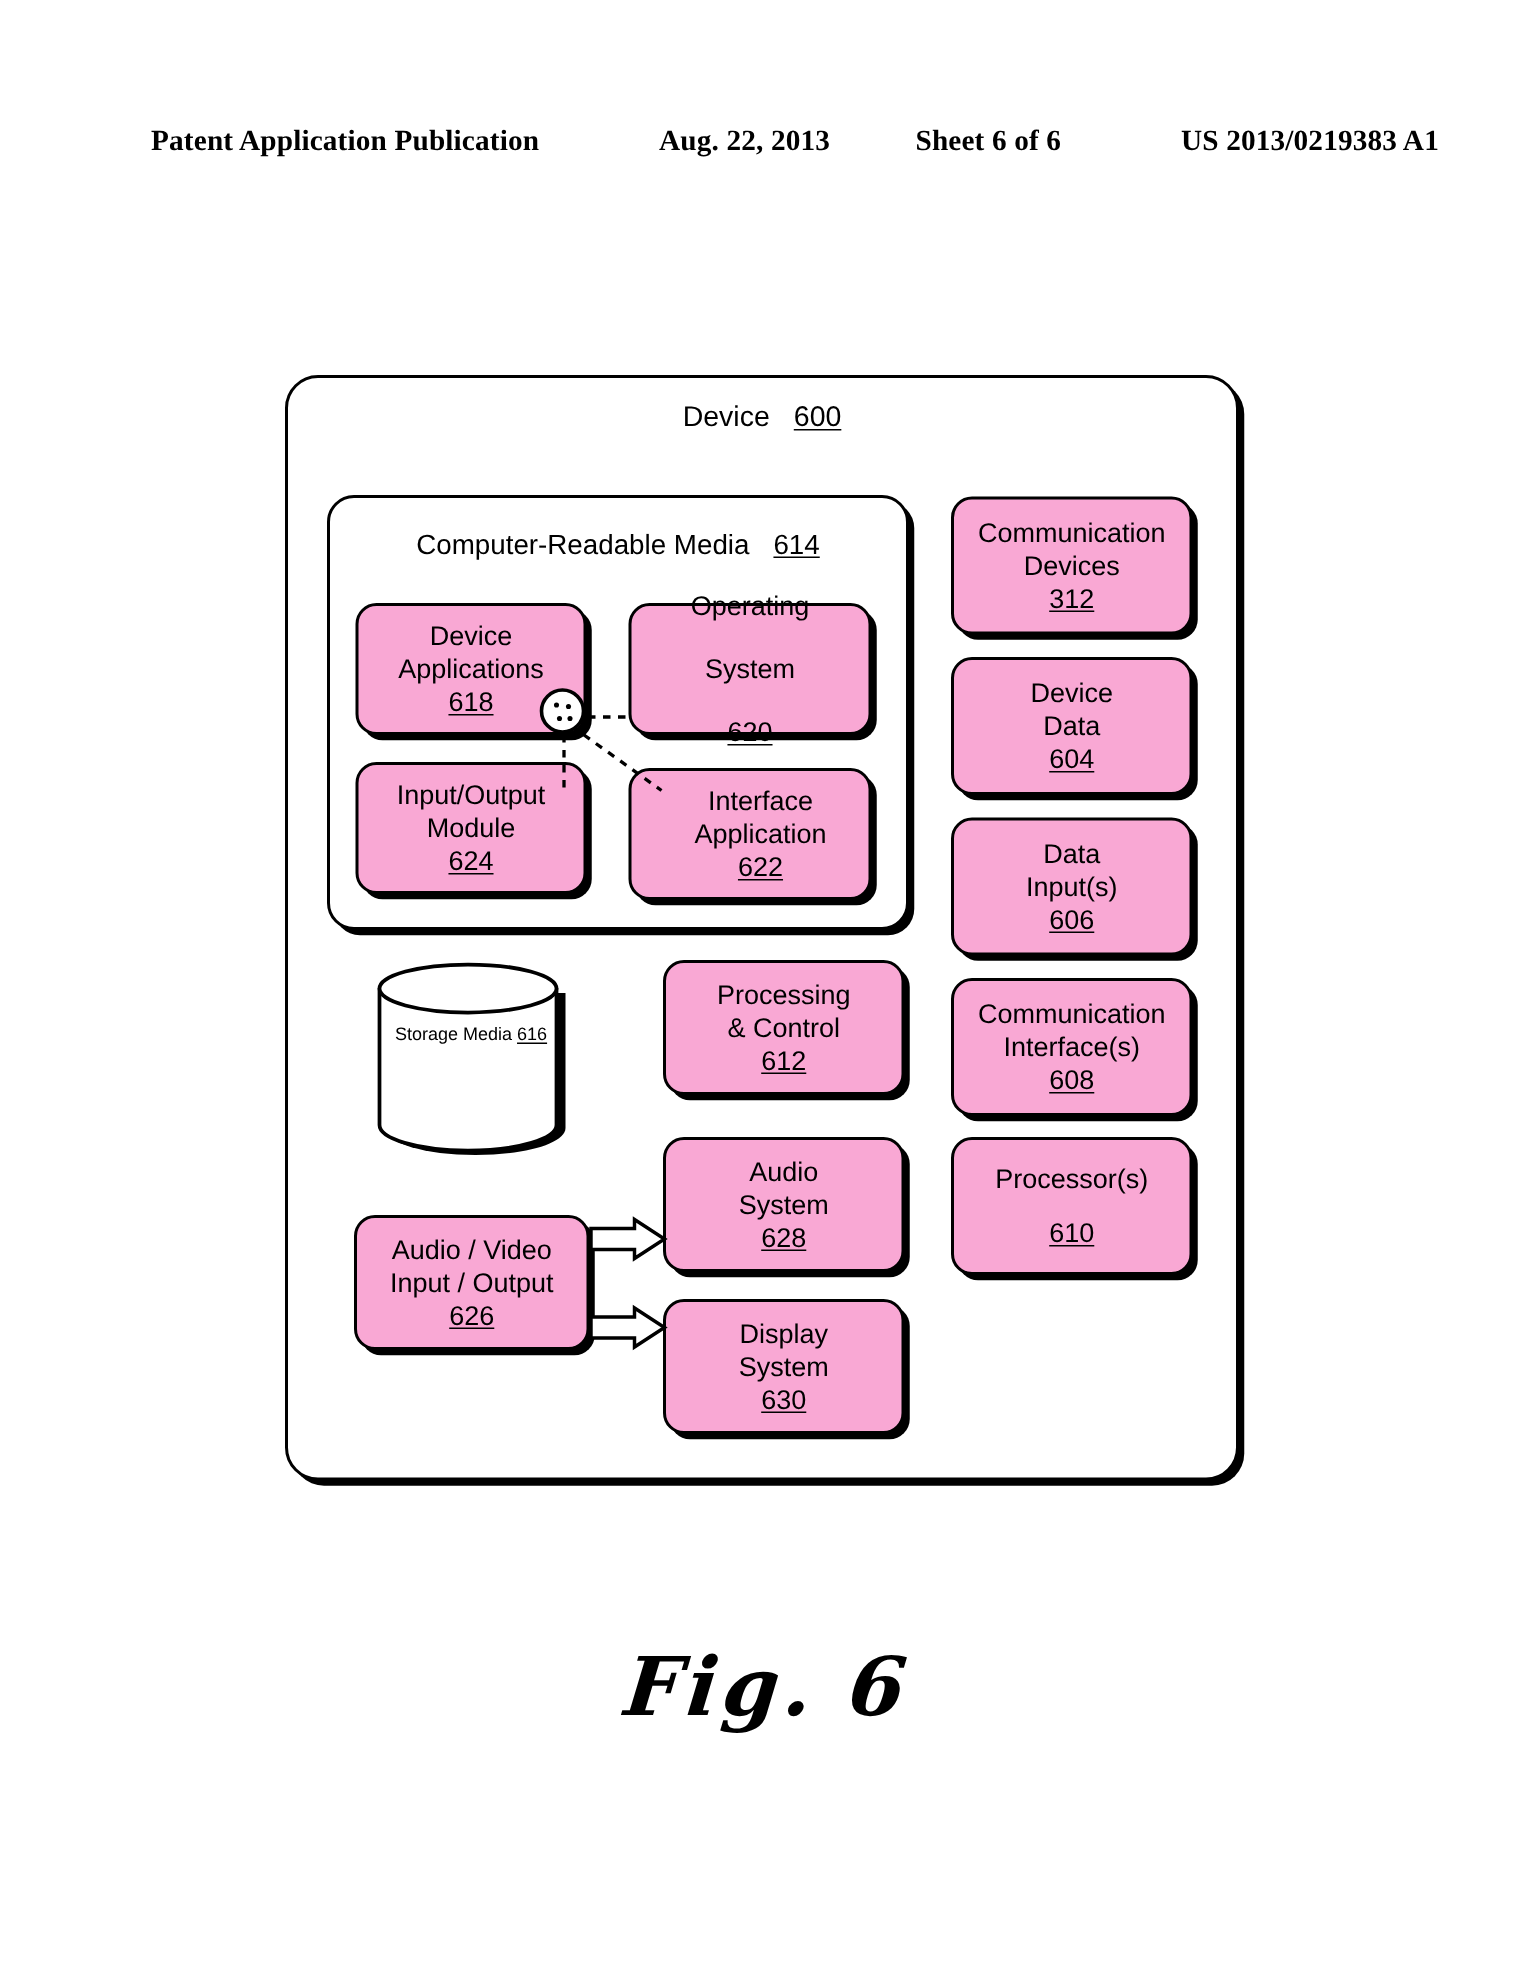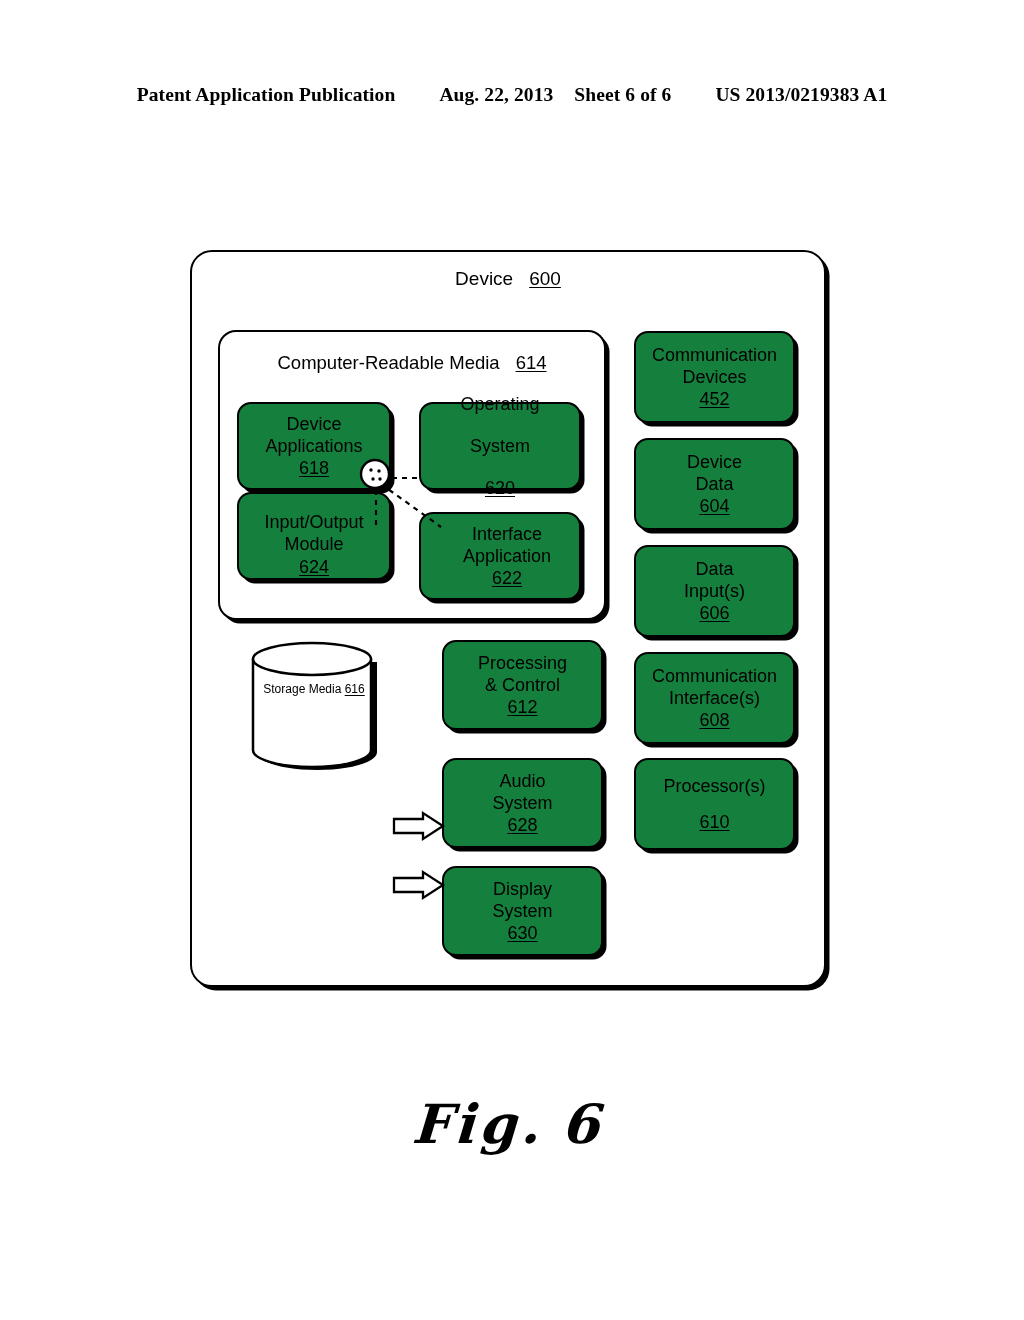--- a/index.html
+++ b/index.html
@@ -22,40 +22,40 @@
     left: 0;
     top: 84px;
     width: 1024px;
     text-align: center;
     font-family: "Liberation Serif", serif;
     font-weight: bold;
     font-size: 19.5px;
     letter-spacing: 0.1px;
     white-space: nowrap;
   }
-  #page-header .seg { display: inline-block; }
+  #page-header .seg { display: inline-block; margin-left: 36px; }
   #page-header .gap-lg { display: inline-block; width: 34px; }
   #page-header .gap-sm { display: inline-block; width: 11px; }
 
   
   #diagram {
     position: absolute;
     left: 0;
     top: 0;
     width: 1024px;
     height: 1320px;
   }
 
   
   .box {
     position: absolute;
     box-sizing: border-box;
     border: 2.5px solid #000;
     border-radius: 14px;
-    background: #15803d;
+    background: #f9a8d4;
     box-shadow: 4px 4px 0 -0.5px #000;
     display: flex;
     flex-direction: column;
     align-items: center;
     justify-content: center;
     text-align: center;
     line-height: 1.24;
   }
   .box .ln {
     display: block;
@@ -198,21 +198,21 @@
     <span class="ln">Applications</span>
     <span class="ln ref">618</span>
   </div>
 
   <div class="box inner-box" style="left:419px; top:402px; width:162px; height:88px;gap:20px;">
     <span class="ln">Operating</span>
     <span class="ln">System</span>
     <span class="ln ref">620</span>
   </div>
 
-  <div class="box inner-box" style="left:237px; top:492px; width:154px; height:88px;justify-content:flex-end;">
+  <div class="box inner-box" style="left:237px; top:508px; width:154px; height:88px;">
     <span class="ln">Input/Output</span>
     <span class="ln">Module</span>
     <span class="ln ref">624</span>
   </div>
 
   <div class="box inner-box" style="left:419px; top:512px; width:162px; height:88px;padding-left:14px;">
     <span class="ln">Interface</span>
     <span class="ln">Application</span>
     <span class="ln ref">622</span>
   </div>
@@ -259,30 +259,35 @@
     <span class="ln">System</span>
     <span class="ln ref">628</span>
   </div>
 
   <div class="box mid-box" style="left:442px; top:866px; width:161px; height:90px;justify-content:center;">
     <span class="ln">Display</span>
     <span class="ln">System</span>
     <span class="ln ref">630</span>
   </div>
 
+  <div class="box mid-box" style="left:236px; top:810px; width:157px; height:90px;">
+    <span class="ln">Audio / Video</span>
+    <span class="ln">Input / Output</span>
+    <span class="ln ref">626</span>
+  </div>
 
   <svg id="arrow-layer" viewBox="0 0 1024 1320" width="1024" height="1320" aria-hidden="true">
     <path d="M394,819 L423,819 L423,813 L443,826 L423,839 L423,833 L394,833 Z" fill="#fff" stroke="#000" stroke-width="2.3" stroke-linejoin="miter"></path>
     <path d="M394,878 L423,878 L423,872 L443,885 L423,898 L423,892 L394,892 Z" fill="#fff" stroke="#000" stroke-width="2.3" stroke-linejoin="miter"></path>
   </svg>
 
   <div class="box right-box" style="left:634px; top:331px; width:161px; height:92px;">
     <span class="ln">Communication</span>
     <span class="ln">Devices</span>
-    <span class="ln ref">452</span>
+    <span class="ln ref">312</span>
   </div>
 
   <div class="box right-box" style="left:634px; top:438px; width:161px; height:92px;">
     <span class="ln">Device</span>
     <span class="ln">Data</span>
     <span class="ln ref">604</span>
   </div>
 
   <div class="box right-box" style="left:634px; top:545px; width:161px; height:92px;">
     <span class="ln">Data</span>

